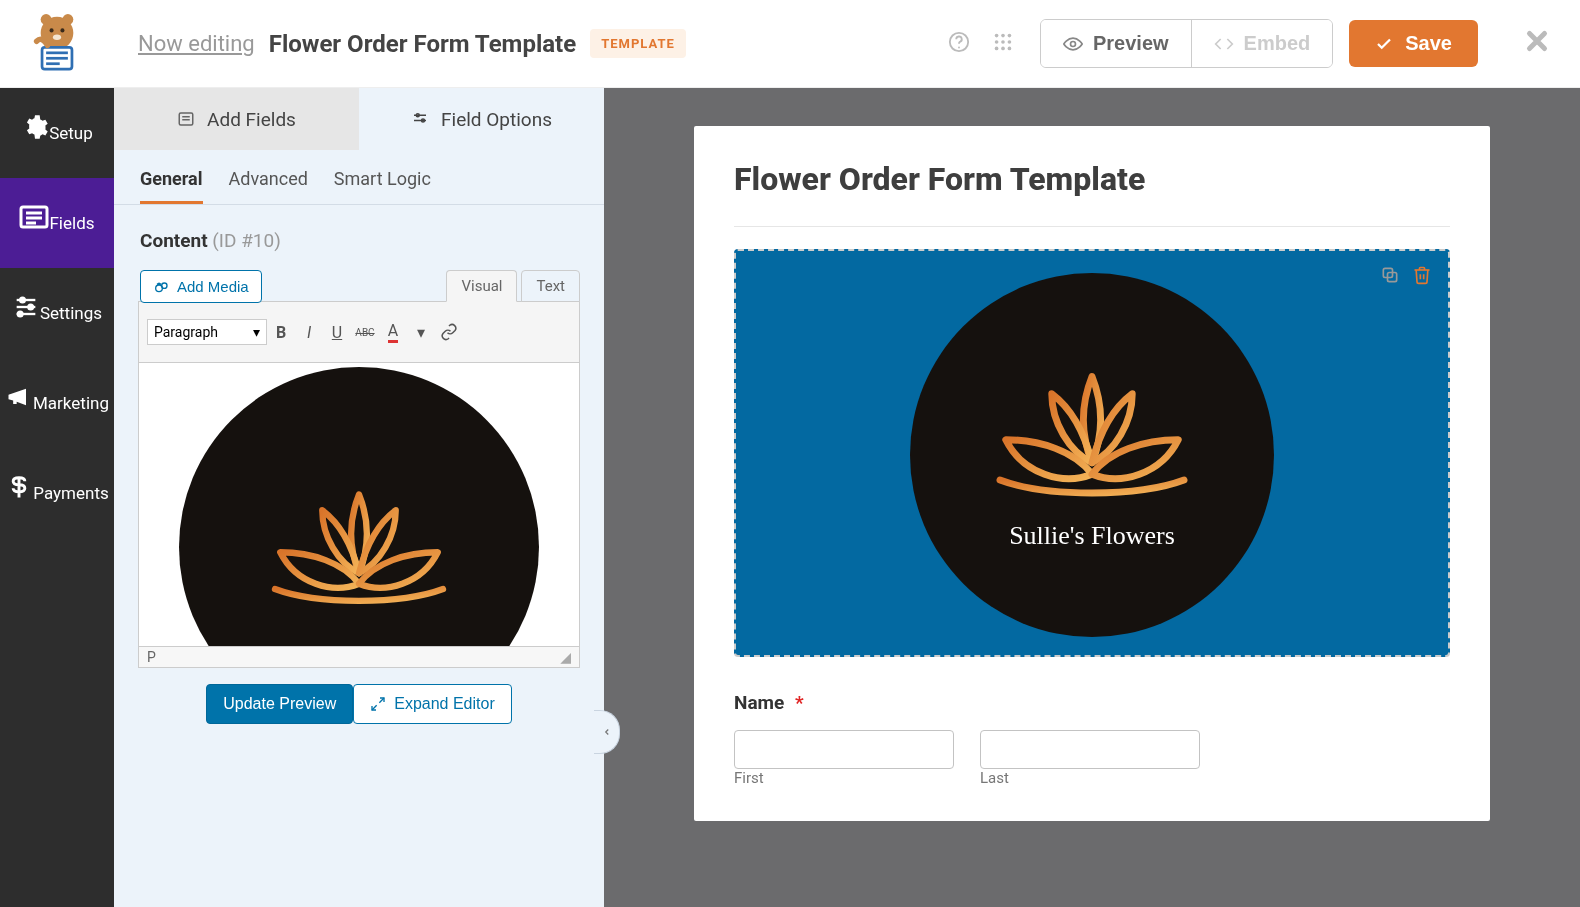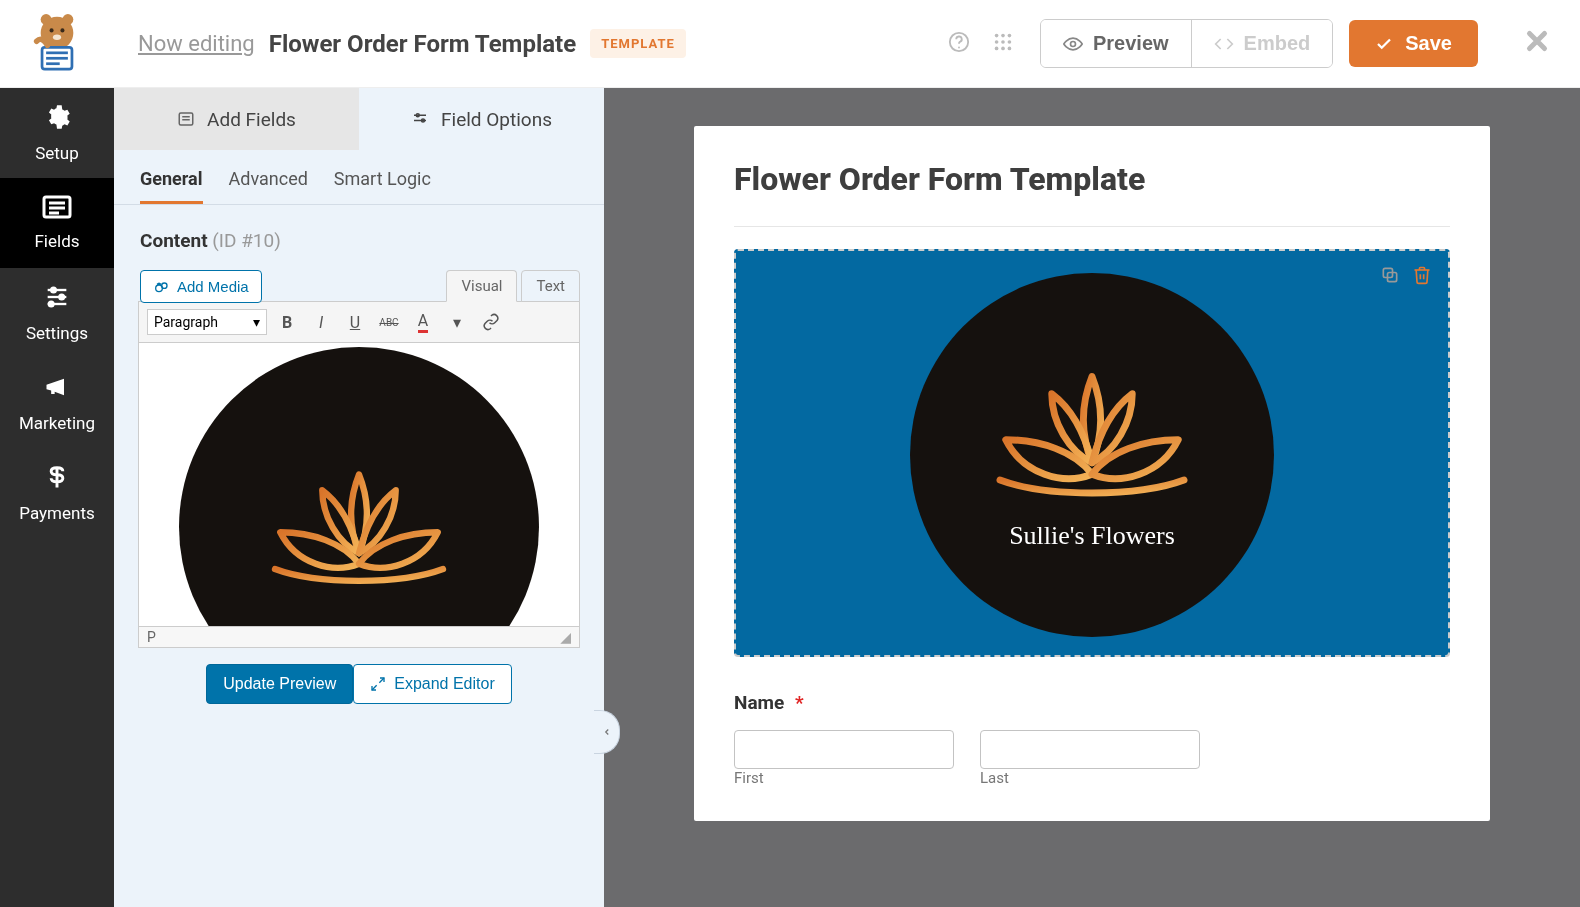--- a/index.html
+++ b/index.html
@@ -109,30 +109,30 @@
   .leftbar {
     position: absolute;
     top: 88px;
     left: 0;
     width: 114px;
     bottom: 0;
     background: #2d2d2d;
   }
   .leftbar .nav-item {
     display: flex;
-    flex-direction: column;
+    flex-direction: row;
     align-items: center;
     justify-content: center;
     height: 90px;
     color: #fff;
     font-size: 17px;
     cursor: pointer;
   }
   .leftbar .nav-item.active {
-    background: #000000;
+    background: #4c1d95;
   }
   .leftbar .nav-icon {
     margin-bottom: 8px;
   }
 
   
   .options-panel {
     position: absolute;
     left: 114px;
     top: 88px;
@@ -223,22 +223,21 @@
     top: 1px;
   }
   .editor-tabs .etab.active {
     background: #f5f5f5;
     border-bottom-color: #f5f5f5;
   }
 
   .toolbar {
     display: flex;
     align-items: center;
-    gap: 6px;
-    padding: 6px 8px;
+    padding: 16px 8px;
     border: 1px solid #ccc;
     background: #f5f5f5;
   }
   .tb-select {
     width: 120px;
     padding: 4px 6px;
     border: 1px solid #ccc;
     background: #fff;
     font-size: 14px;
     display: flex;

